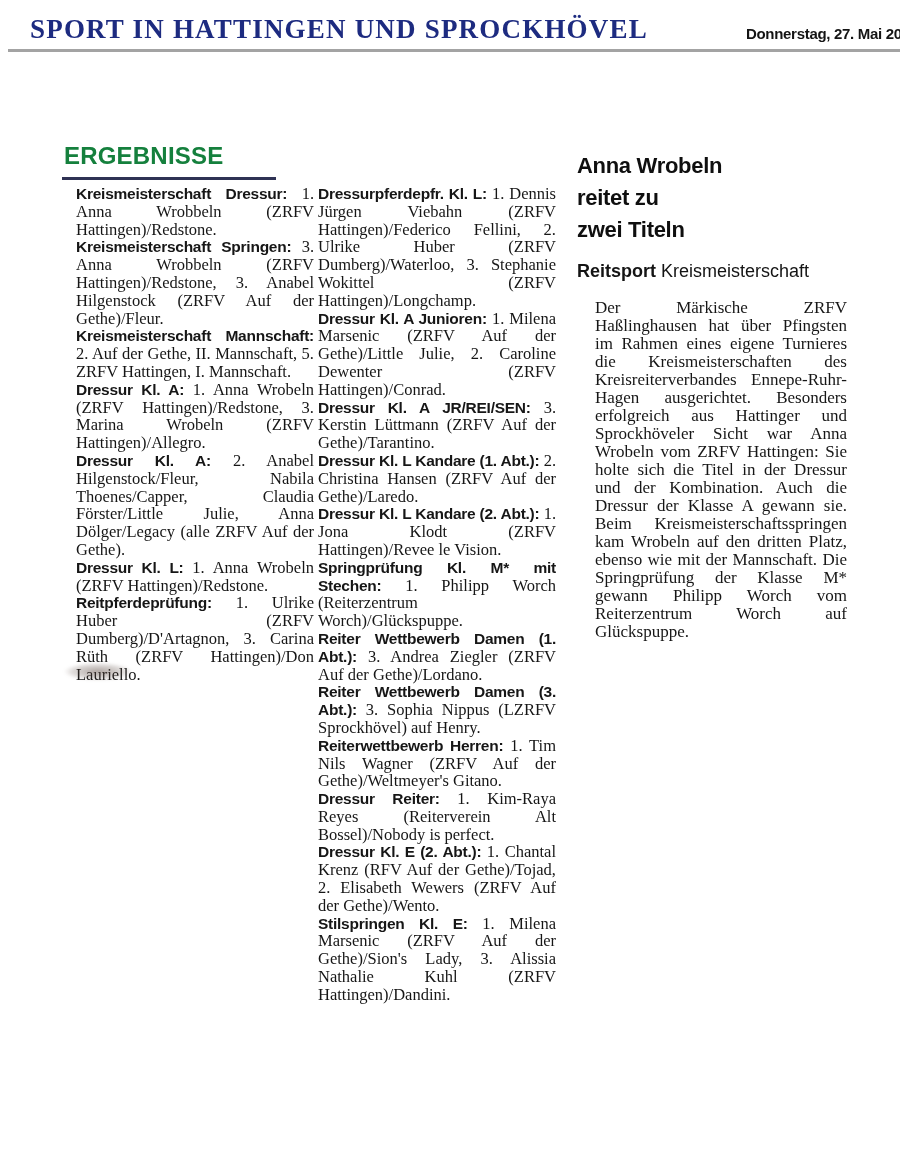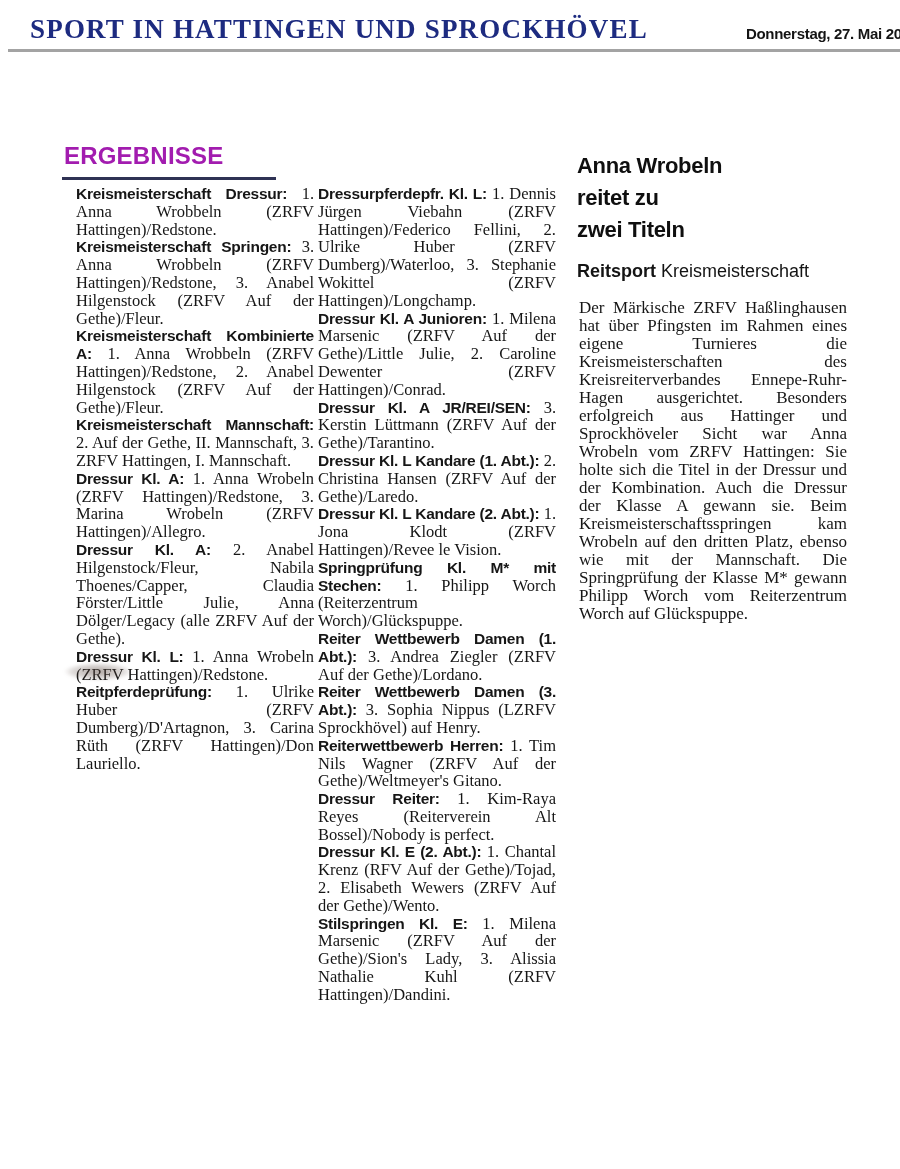--- a/index.html
+++ b/index.html
@@ -19,21 +19,21 @@
     font-family:"Liberation Sans",sans-serif;font-weight:bold;font-size:15px;
     letter-spacing:-0.3px;color:#141414;white-space:nowrap;
   }
   .masthead-rule{
     position:absolute;left:8px;right:8px;top:49px;height:3px;background:#a3a3a3;
   }
   
   .results-heading{
     position:absolute;left:64px;top:142px;margin:0;
     font-family:"Liberation Sans",sans-serif;font-weight:bold;font-size:24px;
-    letter-spacing:0.2px;color:#a21caf;
+    letter-spacing:0.2px;color:#15803d;
   }
   .heading-rule{
     position:absolute;left:62px;top:177px;width:214px;height:3px;background:#2f3254;
   }
   .col{
     position:absolute;top:185px;width:238px;
     text-align:justify;font-size:16.5px;line-height:17.8px;
     hyphens:auto;-webkit-hyphens:auto;
   }
   .col1{left:76px;}
@@ -48,21 +48,21 @@
   .article-headline{
     margin:0;font-family:"Liberation Sans",sans-serif;font-weight:bold;
     font-size:22px;line-height:32px;letter-spacing:-0.3px;color:#0f0f0f;
   }
   .kicker{
     margin:15px 0 0 0;font-family:"Liberation Sans",sans-serif;
     font-size:18px;color:#141414;
   }
   .kicker .kicker-label{font-weight:bold;}
   .article-body{
-    margin:17px 0 0 2px;text-align:justify;
+    margin:17px 0 0 18px;text-align:justify;
     font-size:17px;line-height:18px;hyphens:auto;-webkit-hyphens:auto;
   }
   
   .smudge{
     position:absolute;left:62px;top:659px;width:80px;height:23px;
     background:radial-gradient(ellipse 55% 50% at 45% 55%,
       rgba(88,70,62,0.50), rgba(88,70,62,0.18) 60%, rgba(88,70,62,0) 78%);
     filter:blur(1.5px);border-radius:50%;pointer-events:none;
   }
 </style>
@@ -74,22 +74,21 @@
   <h1 class="masthead-title">SPORT IN HATTINGEN UND SPROCKHÖVEL</h1>
   <div class="masthead-date">Donnerstag, 27. Mai 2010</div>
   <div class="masthead-rule"></div>
 
   <h2 class="results-heading">ERGEBNISSE</h2>
   <div class="heading-rule"></div>
 
   <div class="col col1" id="results-col-1">
       <p class="entry"><b class="lead">Kreismeisterschaft Dressur:</b><span> 1. Anna Wrobbeln (ZRFV Hattingen)/Redstone.</span></p>
       <p class="entry"><b class="lead">Kreismeisterschaft Springen:</b><span> 3. Anna Wrobbeln (ZRFV Hattingen)/Redstone, 3. Anabel Hilgenstock (ZRFV Auf der Gethe)/Fleur.</span></p>
-      <p class="entry"><b class="lead">Kreismeisterschaft Kombinierte A:</b><span> 1. Anna Wrobbeln (ZRFV Hattingen)/Redstone, 2. Anabel Hilgenstock (ZRFV Auf der Gethe)/Fleur.</span></p>
-      <p class="entry"><b class="lead">Kreismeisterschaft Mannschaft:</b><span> 2. Auf der Gethe, II. Mannschaft, 3. ZRFV Hattingen, I. Mannschaft.</span></p>
+      <p class="entry"><b class="lead">Kreismeisterschaft Mannschaft:</b><span> 2. Auf der Gethe, II. Mannschaft, 5. ZRFV Hattingen, I. Mannschaft.</span></p>
       <p class="entry"><b class="lead">Dressur Kl. A:</b><span> 1. Anna Wrobeln (ZRFV Hattingen)/Redstone, 3. Marina Wrobeln (ZRFV Hattingen)/Allegro.</span></p>
       <p class="entry"><b class="lead">Dressur Kl. A:</b><span> 2. Anabel Hilgenstock/Fleur, Nabila Thoenes/Capper, Claudia Förster/Little Julie, Anna Dölger/Legacy (alle ZRFV Auf der Gethe).</span></p>
       <p class="entry"><b class="lead">Dressur Kl. L:</b><span> 1. Anna Wrobeln (ZRFV Hattingen)/Redstone.</span></p>
       <p class="entry"><b class="lead">Reitpferdeprüfung:</b><span> 1. Ulrike Huber (ZRFV Dumberg)/D'Artagnon, 3. Carina Rüth (ZRFV Hattingen)/Don Lauriello.</span></p>
     </div>
   <div class="col col2" id="results-col-2">
       <p class="entry"><b class="lead">Dressurpferdepfr. Kl. L:</b><span> 1. Dennis Jürgen Viebahn (ZRFV Hattingen)/Federico Fellini, 2. Ulrike Huber (ZRFV Dumberg)/Waterloo, 3. Stephanie Wokittel (ZRFV Hattingen)/Longchamp.</span></p>
       <p class="entry"><b class="lead">Dressur Kl. A Junioren:</b><span> 1. Milena Marsenic (ZRFV Auf der Gethe)/Little Julie, 2. Caroline Dewenter (ZRFV Hattingen)/Conrad.</span></p>
       <p class="entry"><b class="lead">Dressur Kl. A JR/REI/SEN:</b><span> 3. Kerstin Lüttmann (ZRFV Auf der Gethe)/Tarantino.</span></p>
       <p class="entry"><b class="lead">Dressur Kl. L Kandare (1. Abt.):</b><span> 2. Christina Hansen (ZRFV Auf der Gethe)/Laredo.</span></p>

